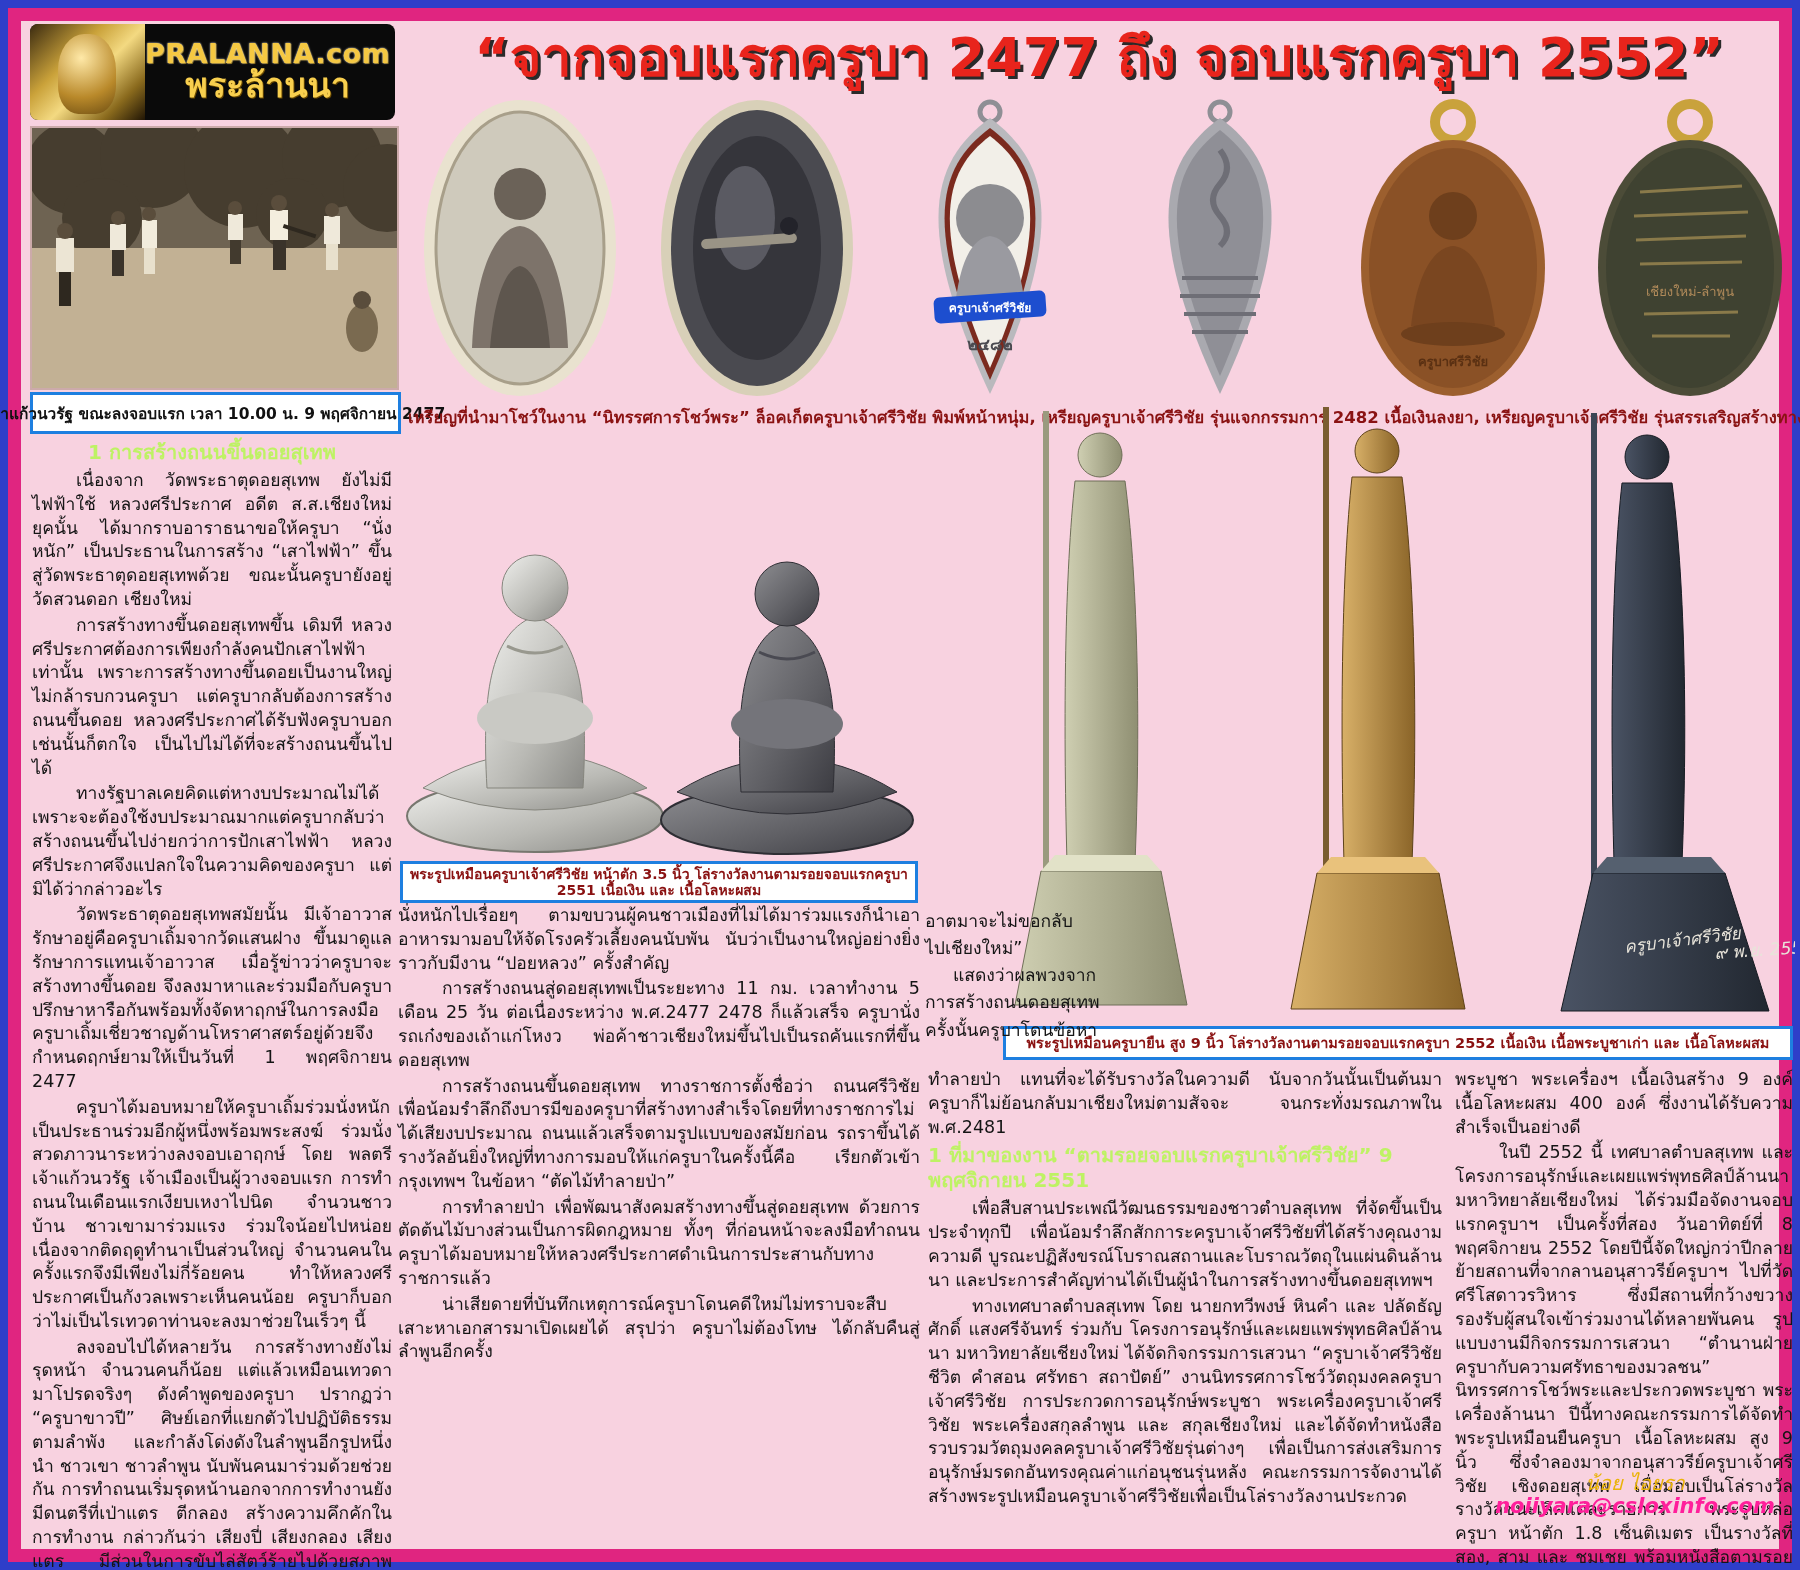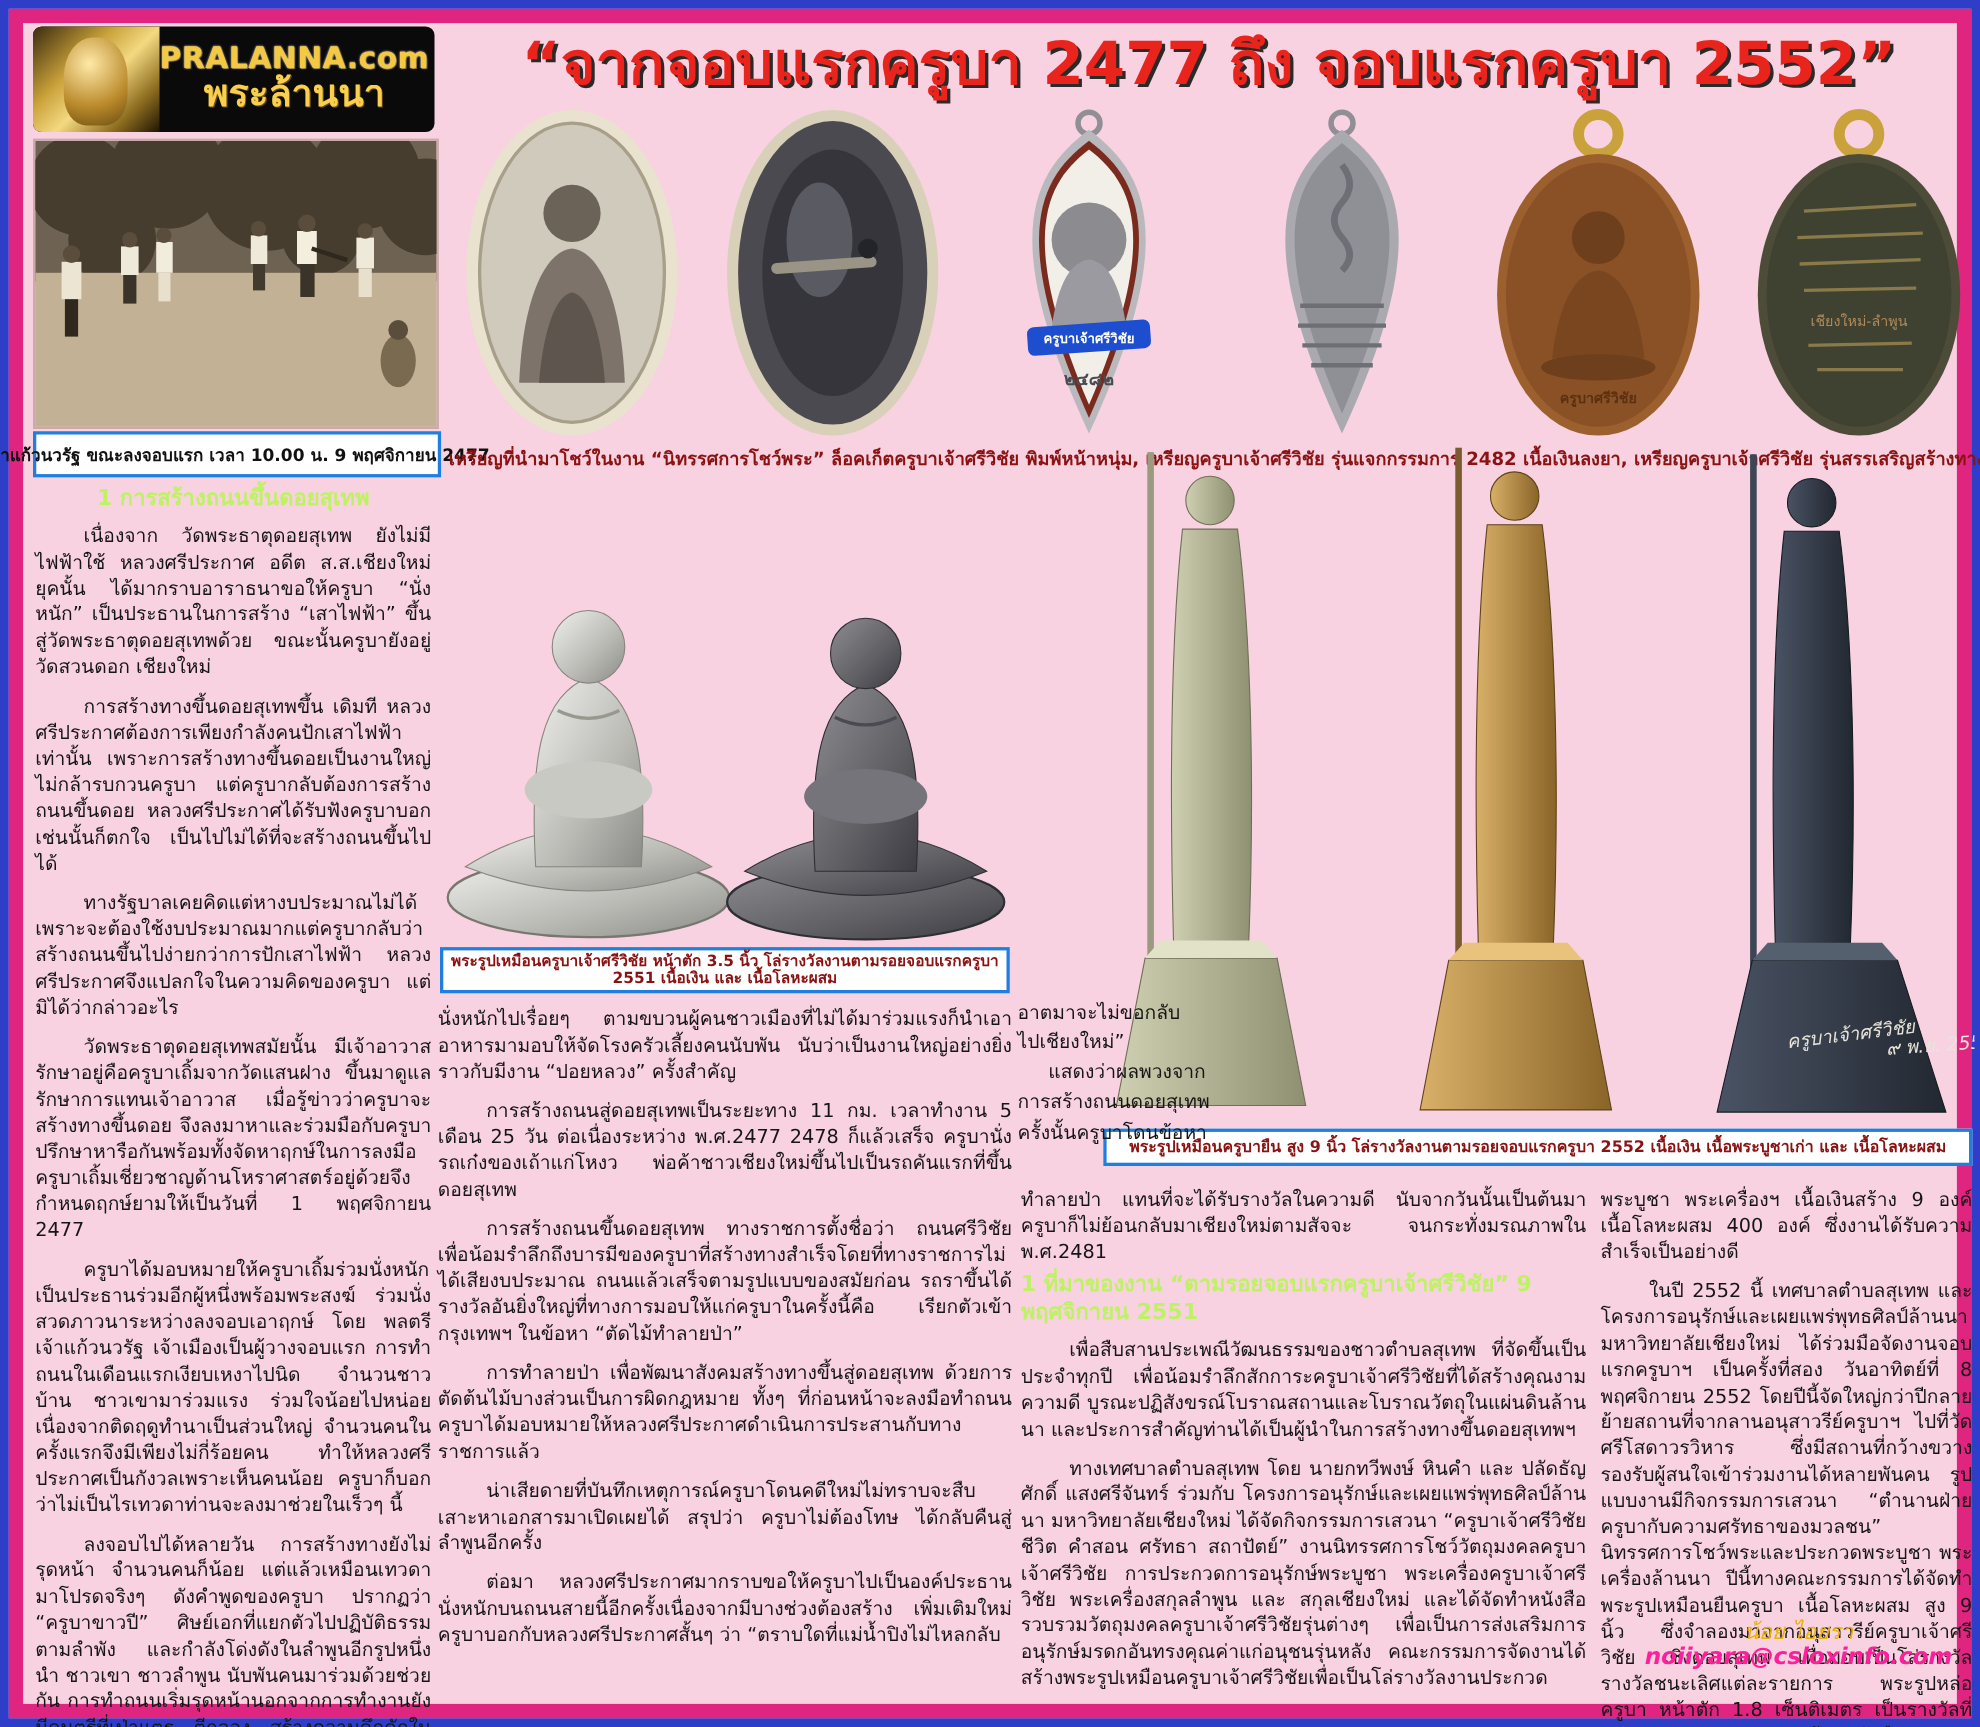--- a/index.html
+++ b/index.html
@@ -24,21 +24,21 @@
   .amulet-cap{left:408px;top:404px;width:1382px;text-align:center;color:#8a1212;font-size:16.5px;font-weight:bold;white-space:nowrap;}
   
   .seated{left:395px;top:396px;width:525px;height:462px;}
   .standing{left:925px;top:393px;width:870px;height:634px;}
   
   .bar{background:#fff;border:3px solid #1e7fe0;color:#8a1212;font-weight:bold;display:flex;align-items:center;justify-content:center;text-align:center;line-height:1.15;}
   .bar1{left:400px;top:861px;width:518px;min-height:36px;font-size:14px;padding:2px 6px;box-sizing:border-box;}
   .bar2{left:1003px;top:1026px;width:790px;min-height:34px;font-size:14.5px;padding:2px 8px;box-sizing:border-box;}
   
   .col{color:#151515;font-size:17.5px;line-height:1.36;text-align:justify;}
-  .col p{margin:12px 0 2px 0;text-indent:44px;}
+  .col p{margin:0 0 2px 0;text-indent:44px;}
   .col p.noindent{text-indent:0;}
   h3.red{color:#bef264;font-size:20px;margin:4px 0 4px 0;text-align:center;font-weight:bold;line-height:1.25;}
   h3.red.left{text-align:left;}
   .col1{left:32px;top:436px;width:360px;height:1110px;}
   .col2{left:398px;top:904px;width:522px;height:642px;}
   .col3top{left:925px;top:908px;width:180px;font-size:17.5px;line-height:1.55;color:#151515;}
   .col3top .r1{text-indent:0;}
   .col3top .r2{text-indent:28px;}
   .col3{left:928px;top:1068px;width:514px;height:478px;}
   .col4{left:1455px;top:1068px;width:338px;height:478px;}
@@ -280,21 +280,20 @@
     <p>ลงจอบไปได้หลายวัน การสร้างทางยังไม่รุดหน้า จำนวนคนก็น้อย แต่แล้วเหมือนเทวดามาโปรดจริงๆ ดังคำพูดของครูบา ปรากฏว่า “ครูบาขาวปี” ศิษย์เอกที่แยกตัวไปปฏิบัติธรรมตามลำพัง และกำลังโด่งดังในลำพูนอีกรูปหนึ่ง นำ ชาวเขา ชาวลำพูน นับพันคนมาร่วมด้วยช่วยกัน การทำถนนเริ่มรุดหน้านอกจากการทำงานยังมีดนตรีที่เป่าแตร ตีกลอง สร้างความคึกคักในการทำงาน กล่าวกันว่า เสียงปี่ เสียงกลอง เสียงแตร มีส่วนในการขับไล่สัตว์ร้ายไปด้วยสภาพของดอยสุเทพ เมื่อ 75 ปีก่อน ยังเป็นป่าดงดิบ มีสัตว์นานาชนิด</p>
 
   </div>
 
   <div class="abs col col2">
     <p class="noindent">นั่งหนักไปเรื่อยๆ ตามขบวนผู้คนชาวเมืองที่ไม่ได้มาร่วมแรงก็นำเอาอาหารมามอบให้จัดโรงครัวเลี้ยงคนนับพัน นับว่าเป็นงานใหญ่อย่างยิ่งราวกับมีงาน “ปอยหลวง” ครั้งสำคัญ</p>
     <p>การสร้างถนนสู่ดอยสุเทพเป็นระยะทาง 11 กม. เวลาทำงาน 5 เดือน 25 วัน ต่อเนื่องระหว่าง พ.ศ.2477 2478 ก็แล้วเสร็จ ครูบานั่งรถเก๋งของเถ้าแก่โหงว พ่อค้าชาวเชียงใหม่ขึ้นไปเป็นรถคันแรกที่ขึ้นดอยสุเทพ</p>
     <p>การสร้างถนนขึ้นดอยสุเทพ ทางราชการตั้งชื่อว่า ถนนศรีวิชัย เพื่อน้อมรำลึกถึงบารมีของครูบาที่สร้างทางสำเร็จโดยที่ทางราชการไม่ได้เสียงบประมาณ ถนนแล้วเสร็จตามรูปแบบของสมัยก่อน รถราขึ้นได้ รางวัลอันยิ่งใหญ่ที่ทางการมอบให้แก่ครูบาในครั้งนี้คือ เรียกตัวเข้ากรุงเทพฯ ในข้อหา “ตัดไม้ทำลายป่า”</p>
     <p>การทำลายป่า เพื่อพัฒนาสังคมสร้างทางขึ้นสู่ดอยสุเทพ ด้วยการตัดต้นไม้บางส่วนเป็นการผิดกฎหมาย ทั้งๆ ที่ก่อนหน้าจะลงมือทำถนนครูบาได้มอบหมายให้หลวงศรีประกาศดำเนินการประสานกับทางราชการแล้ว</p>
     <p>น่าเสียดายที่บันทึกเหตุการณ์ครูบาโดนคดีใหม่ไม่ทราบจะสืบเสาะหาเอกสารมาเปิดเผยได้ สรุปว่า ครูบาไม่ต้องโทษ ได้กลับคืนสู่ลำพูนอีกครั้ง</p>
-    <p>ต่อมา หลวงศรีประกาศมากราบขอให้ครูบาไปเป็นองค์ประธานนั่งหนักบนถนนสายนี้อีกครั้งเนื่องจากมีบางช่วงต้องสร้าง เพิ่มเติมใหม่ ครูบาบอกกับหลวงศรีประกาศสั้นๆ ว่า “ตราบใดที่แม่น้ำปิงไม่ไหลกลับ</p>
   </div>
 
   <div class="abs col3top">
     <div class="r1">อาตมาจะไม่ขอกลับ</div>
     <div class="r1">ไปเชียงใหม่”</div>
     <div class="r2" style="text-align:justify;">แสดงว่าผลพวงจากการสร้างถนนดอยสุเทพ ครั้งนั้นครูบาโดนข้อหา</div>
   </div>
 
   <div class="abs col col3">
     <p class="noindent">ทำลายป่า แทนที่จะได้รับรางวัลในความดี นับจากวันนั้นเป็นต้นมาครูบาก็ไม่ย้อนกลับมาเชียงใหม่ตามสัจจะ จนกระทั่งมรณภาพใน พ.ศ.2481</p>

